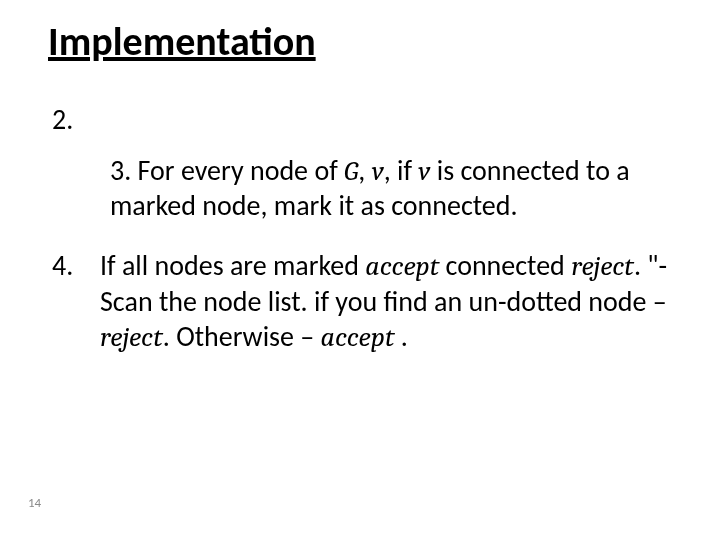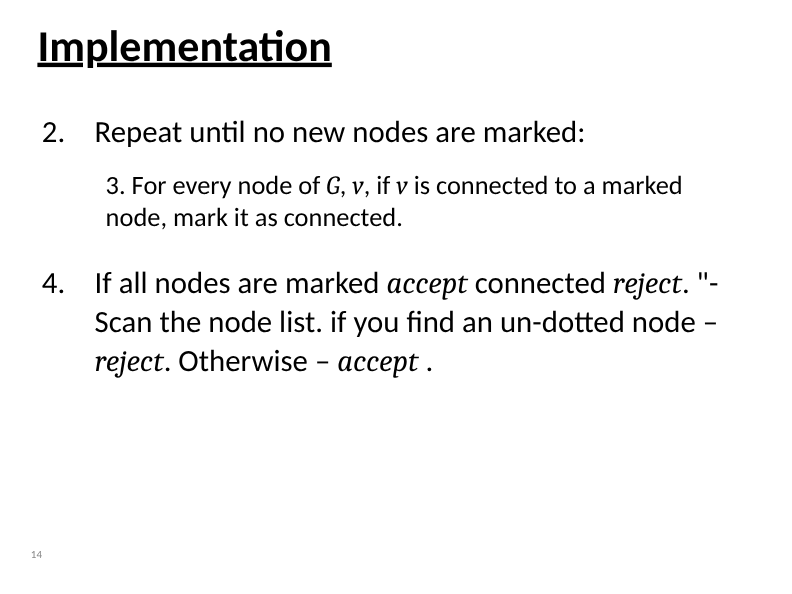--- a/index.html
+++ b/index.html
@@ -9,21 +9,21 @@
     height: 540px;
     background: #fff;
     font-family: Calibri, "Segoe UI", Arial, sans-serif;
     color: #000;
   }
   .slide {
     position: relative;
     width: 720px;
     height: 532px;
     box-sizing: border-box;
-    padding: 20px 48px 0 34px;
+    padding: 20px 48px 0 48px;
     border-radius: 27px;
   }
   .title {
     font-size: 40px;
     font-weight: 700;
     text-decoration: underline;
     margin: 0 0 40px 0;
     line-height: 1.1;
   }
   .item2 {
@@ -32,21 +32,21 @@
     margin-bottom: 18px;
     display: flex;
   }
   .item2 .num {
     width: 48px;
     flex: 0 0 48px;
     text-align: left;
     padding-left: 4px;
   }
   .item3 {
-    font-size: 24px;
+    font-size: 28px;
     line-height: 1.2;
     margin-left: 62px;
     margin-bottom: 26px;
     padding-right: 20px;
   }
   .item4 {
     font-size: 28px;
     line-height: 1.25;
     display: flex;
     margin-bottom: 0;
@@ -55,35 +55,34 @@
     width: 48px;
     flex: 0 0 48px;
     text-align: left;
     padding-left: 4px;
   }
   .it { font-style: italic; font-family: Cambria, Georgia, "Times New Roman", serif; }
   .pagenum {
     position: absolute;
     left: 28px;
     bottom: 22px;
-    font-size: 10px;
+    font-size: 13px;
     color: #8a8a8a;
     font-family: Calibri, Arial, sans-serif;
   }
 </style>
 </head>
 <body>
 
 <div class="slide">
 
   <h1 class="title">Implementation</h1>
 
   <div class="item2">
     <div class="num">2.</div>
-    <div>Repeat until no new nodes are marked:</div>
   </div>
 
   <div class="item3">
     <span>3. For every node of </span><span class="it">G</span><span>, </span><span class="it">v</span><span>, if </span><span class="it">v</span><span> is connected to a marked node, mark it as connected.</span>
   </div>
 
   <div class="item4">
     <div class="num">4.</div>
     <div>
       <span>If all nodes are marked </span><span class="it">accept</span><span> connected </span><span class="it">reject</span><span>. "-</span><br>

